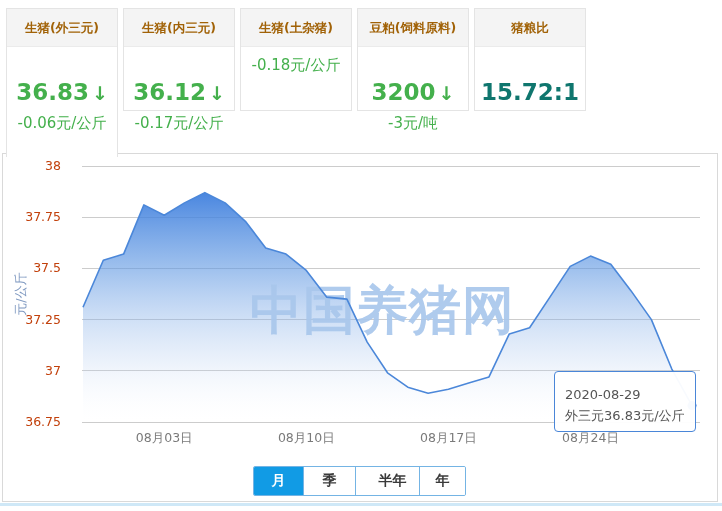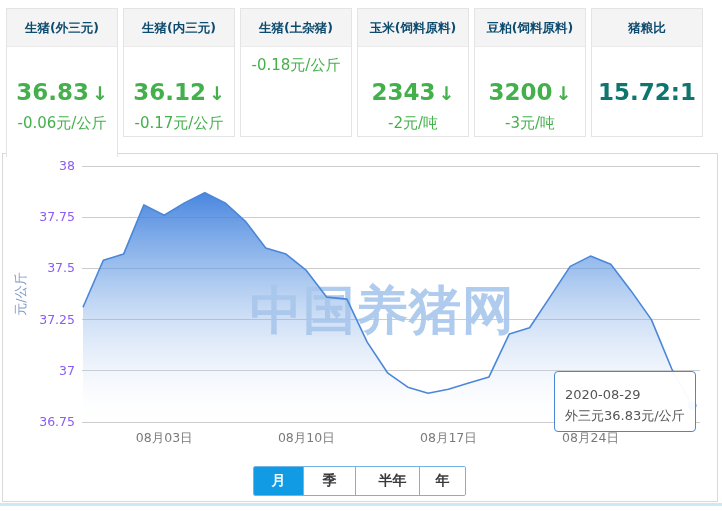--- a/index.html
+++ b/index.html
@@ -2,35 +2,35 @@
 <html><head>
 <meta charset="utf-8">
 <style>
   * { margin:0; padding:0; box-sizing:border-box; }
   html,body { width:722px; height:511px; background:#fff; overflow:hidden;
               font-family:"DejaVu Sans","Liberation Sans",sans-serif; }
   #stage { position:relative; width:722px; height:511px; background:#fff; }
 
   
   .cards-row { position:absolute; left:6px; top:8px; width:700px; display:flex; gap:5px; z-index:3; }
-  .card { width:112px; height:129px; background:#fff; border:1px solid #e4e4e4; text-align:center; }
+  .card { width:112px; height:103px; background:#fff; border:1px solid #e4e4e4; text-align:center; }
   .card.active { height:149px; border-bottom:none; }
   .card-header { height:38px; line-height:38px; background:#f4f4f4; border-bottom:1px solid #ebebeb;
-                 font-size:12.5px; font-weight:bold; color:#0c4a6e; white-space:nowrap; overflow:hidden; }
+                 font-size:12.5px; font-weight:bold; color:#a16207; white-space:nowrap; overflow:hidden; }
   .card-value { margin-top:32px; font-size:23px; font-weight:bold; color:#44b04c; white-space:nowrap; }
   .card-value .arrow { font-size:19px; margin-left:3px; }
   .card-change { margin-top:9px; font-size:15px; color:#44b04c; }
   .card.ratio .card-value { color:#0f766e; }
 
   
   .chart-panel { position:absolute; left:2px; top:153px; width:716px; height:349px;
                  background:#fff; border:1px solid #d9d9d9; z-index:2; }
   .chart-panel svg { position:absolute; left:0; top:0; }
 
-  .axis-label-y { position:absolute; font-size:12.5px; color:#8b5cf6; left:17px; width:55px; text-align:right; }
+  .axis-label-y { position:absolute; font-size:12.5px; color:#c2410c; left:3px; width:55px; text-align:right; }
   .axis-label-x { position:absolute; font-size:12.5px; color:#7a7a7a; top:276px; width:90px; text-align:center; }
   .y-title { position:absolute; left:-12px; top:131px; width:60px; text-align:center;
              font-size:13px; color:#7e98c0; transform:rotate(-90deg); }
 
   
   .tooltip { position:absolute; left:551px; top:217px; z-index:5;
              background:rgba(255,255,255,.96); border:1px solid #4a86d8; border-radius:4px;
              padding:12px 10px 5px 10px; font-size:13px; color:#555; line-height:21px; white-space:nowrap; }
 
   
@@ -58,25 +58,20 @@
       <div class="card-change">-0.06元/公斤</div>
     </div>
     <div class="card">
       <div class="card-header">生猪(内三元)</div>
       <div class="card-value"><span>36.12</span><span class="arrow">↓</span></div>
       <div class="card-change">-0.17元/公斤</div>
     </div>
     <div class="card">
       <div class="card-header">生猪(土杂猪)</div>
       <div class="card-change">-0.18元/公斤</div>
-    </div>
-    <div class="card">
-      <div class="card-header">玉米(饲料原料)</div>
-      <div class="card-value"><span>2343</span><span class="arrow">↓</span></div>
-      <div class="card-change">-2元/吨</div>
     </div>
     <div class="card">
       <div class="card-header">豆粕(饲料原料)</div>
       <div class="card-value"><span>3200</span><span class="arrow">↓</span></div>
       <div class="card-change">-3元/吨</div>
     </div>
     <div class="card ratio">
       <div class="card-header">猪粮比</div>
       <div class="card-value"><span>15.72:1</span></div>
     </div>

